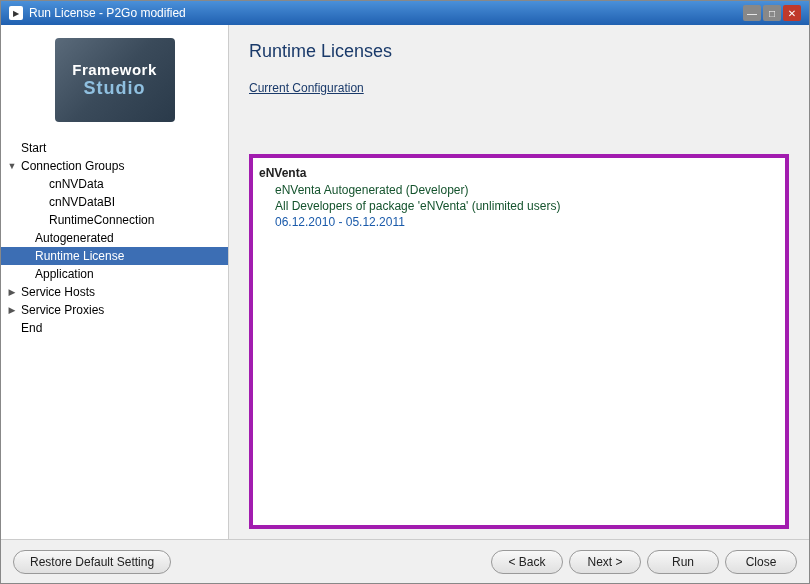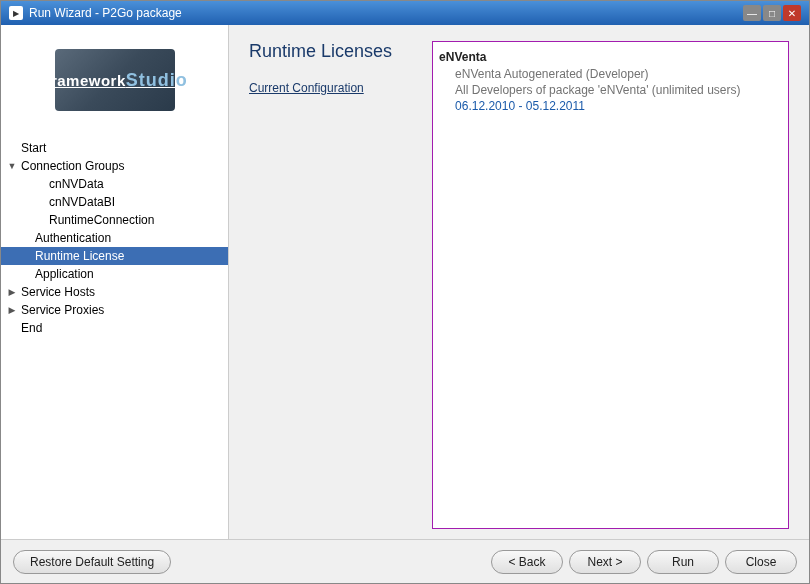--- a/index.html
+++ b/index.html
@@ -85,30 +85,29 @@
     .logo-area {
       padding: 16px;
       display: flex;
       justify-content: center;
       align-items: center;
       height: 110px;
       flex-shrink: 0;
     }
     .logo-box {
       width: 120px;
-      height: 62px;
+      height: 84px;
       background: linear-gradient(135deg, #5a6a7a 0%, #3a4a5a 50%, #2a3a4a 100%);
       border-radius: 4px;
       display: flex;
-      flex-direction: row;
+      flex-direction: column;
       align-items: center;
       justify-content: center;
       color: white;
       position: relative;
-      text-decoration: underline;
     }
     .logo-text-framework {
       font-size: 15px;
       font-weight: bold;
       letter-spacing: 0.5px;
     }
     .logo-text-studio {
       font-size: 18px;
       font-weight: bold;
       color: #90c0e0;
@@ -142,22 +141,24 @@
       justify-content: center;
       font-size: 9px;
       color: #555;
       margin-right: 2px;
       flex-shrink: 0;
     }
     .tree-item.selected .expand-icon { color: white; }
     .main-panel {
       flex: 1;
       display: flex;
+      flex-direction: column;
       background: #f0f0f0;
       overflow: hidden;
+      gap: 44px;
     }
     .main-header {
       padding: 16px 20px 10px 20px;
       flex-shrink: 0;
     }
     .main-title {
       font-size: 18px;
       font-weight: normal;
       color: #1a3a6a;
       margin-bottom: 12px;
@@ -178,36 +179,36 @@
       padding: 3px 10px;
       background: linear-gradient(to bottom, #f8f8f8, #e0e0e0);
       border: 1px solid #999;
       border-radius: 2px;
       font-size: 12px;
       cursor: pointer;
       color: #222;
     }
     .content-box {
       flex: 1;
-      margin: 16px 20px 10px 20px;
+      margin: 1px 20px 10px 20px;
       background: white;
-      border: 1px solid #a21caf;
+      border: 4px solid #a21caf;
       overflow-y: auto;
       padding: 6px;
       position: relative;
     }
     .license-entry-name {
       font-size: 12px;
       color: #222;
       font-weight: bold;
       padding: 2px 0;
     }
     .license-entry-line {
       font-size: 12px;
-      color: #737373;
+      color: #14532d;
       padding: 1px 0;
       padding-left: 16px;
     }
     .license-entry-date {
       font-size: 12px;
       color: #1a5aaa;
       padding: 1px 0;
       padding-left: 16px;
     }
     .footer {
@@ -237,21 +238,21 @@
     }
   </style>
 </head>
 <body>
 
 <div class="window">
 
   <div class="titlebar">
     <div class="titlebar-left">
       <div class="titlebar-icon">▶</div>
-      <span class="titlebar-title">Run Wizard - P2Go package</span>
+      <span class="titlebar-title">Run License - P2Go modified</span>
     </div>
     <div class="titlebar-controls">
       <button class="titlebar-btn minimize">—</button>
       <button class="titlebar-btn maximize">□</button>
       <button class="titlebar-btn">✕</button>
     </div>
   </div>
 
   <div class="content-area">
 
@@ -284,21 +285,21 @@
           <span>cnNVDataBI</span>
         </div>
 
         <div class="tree-item level-2">
           <span class="expand-icon"> </span>
           <span>RuntimeConnection</span>
         </div>
 
         <div class="tree-item level-1">
           <span class="expand-icon"> </span>
-          <span>Authentication</span>
+          <span>Autogenerated</span>
         </div>
 
         <div class="tree-item level-1 selected">
           <span class="expand-icon"> </span>
           <span>Runtime License</span>
         </div>
 
         <div class="tree-item level-1">
           <span class="expand-icon"> </span>
           <span>Application</span>

